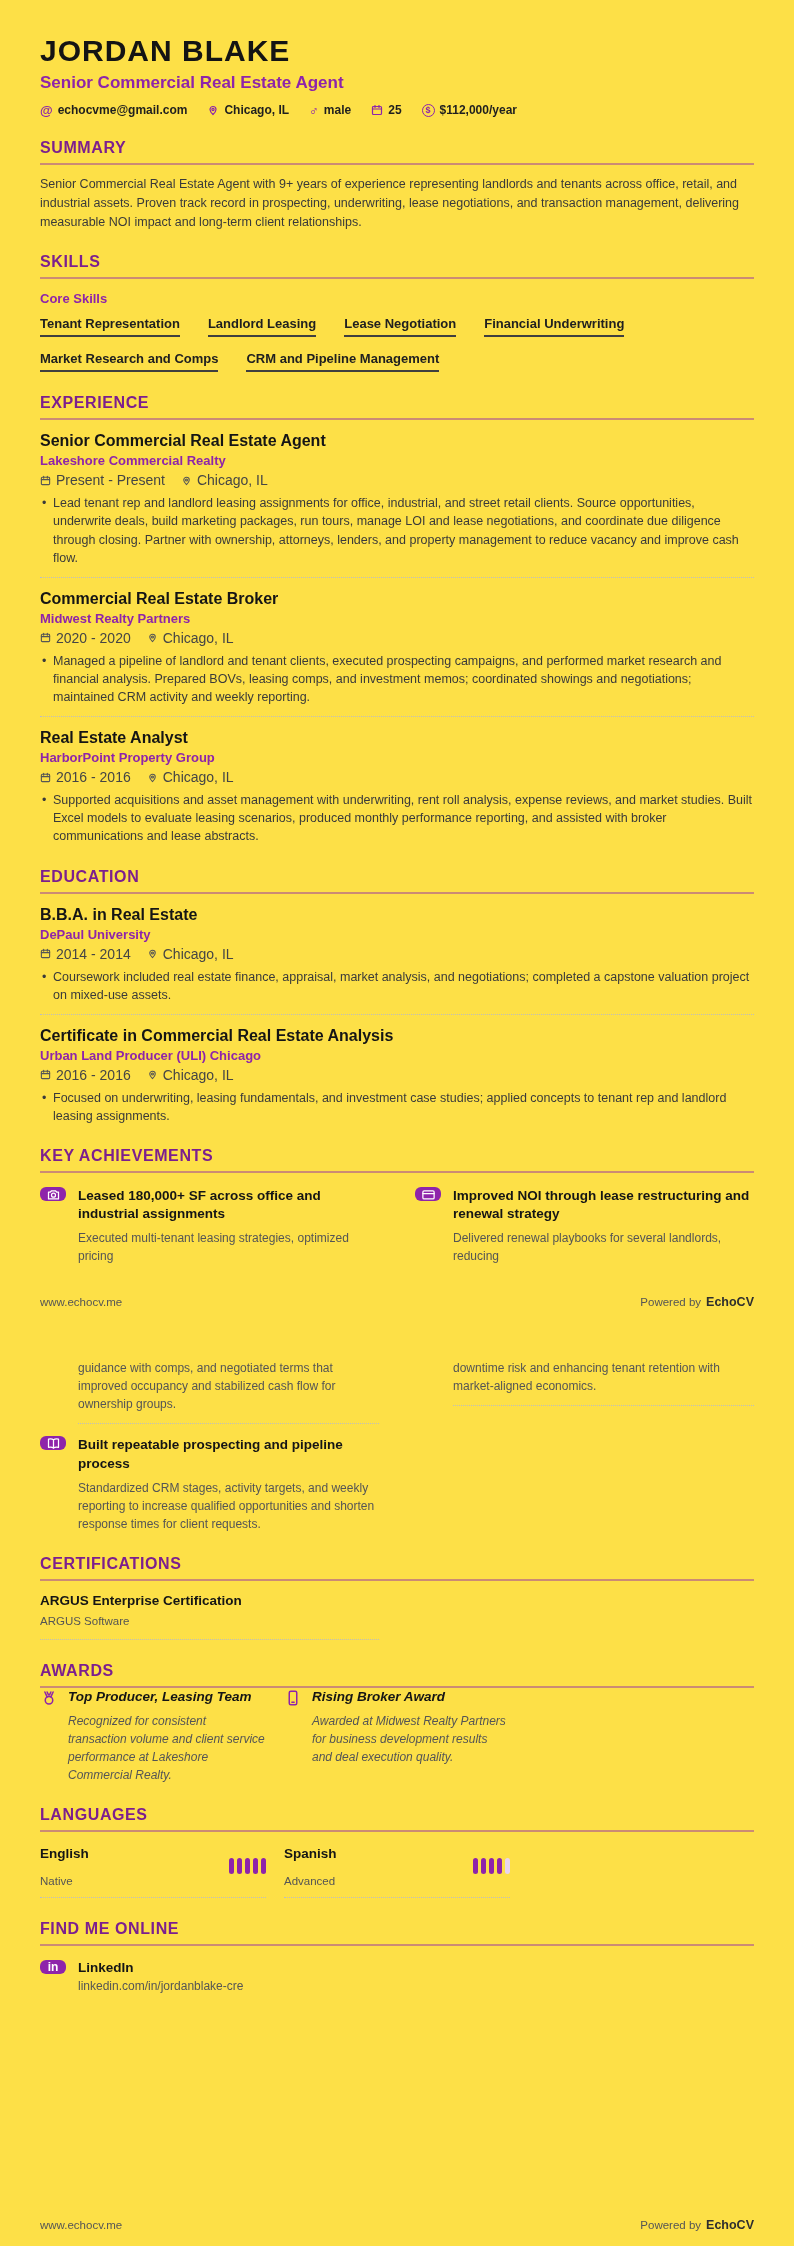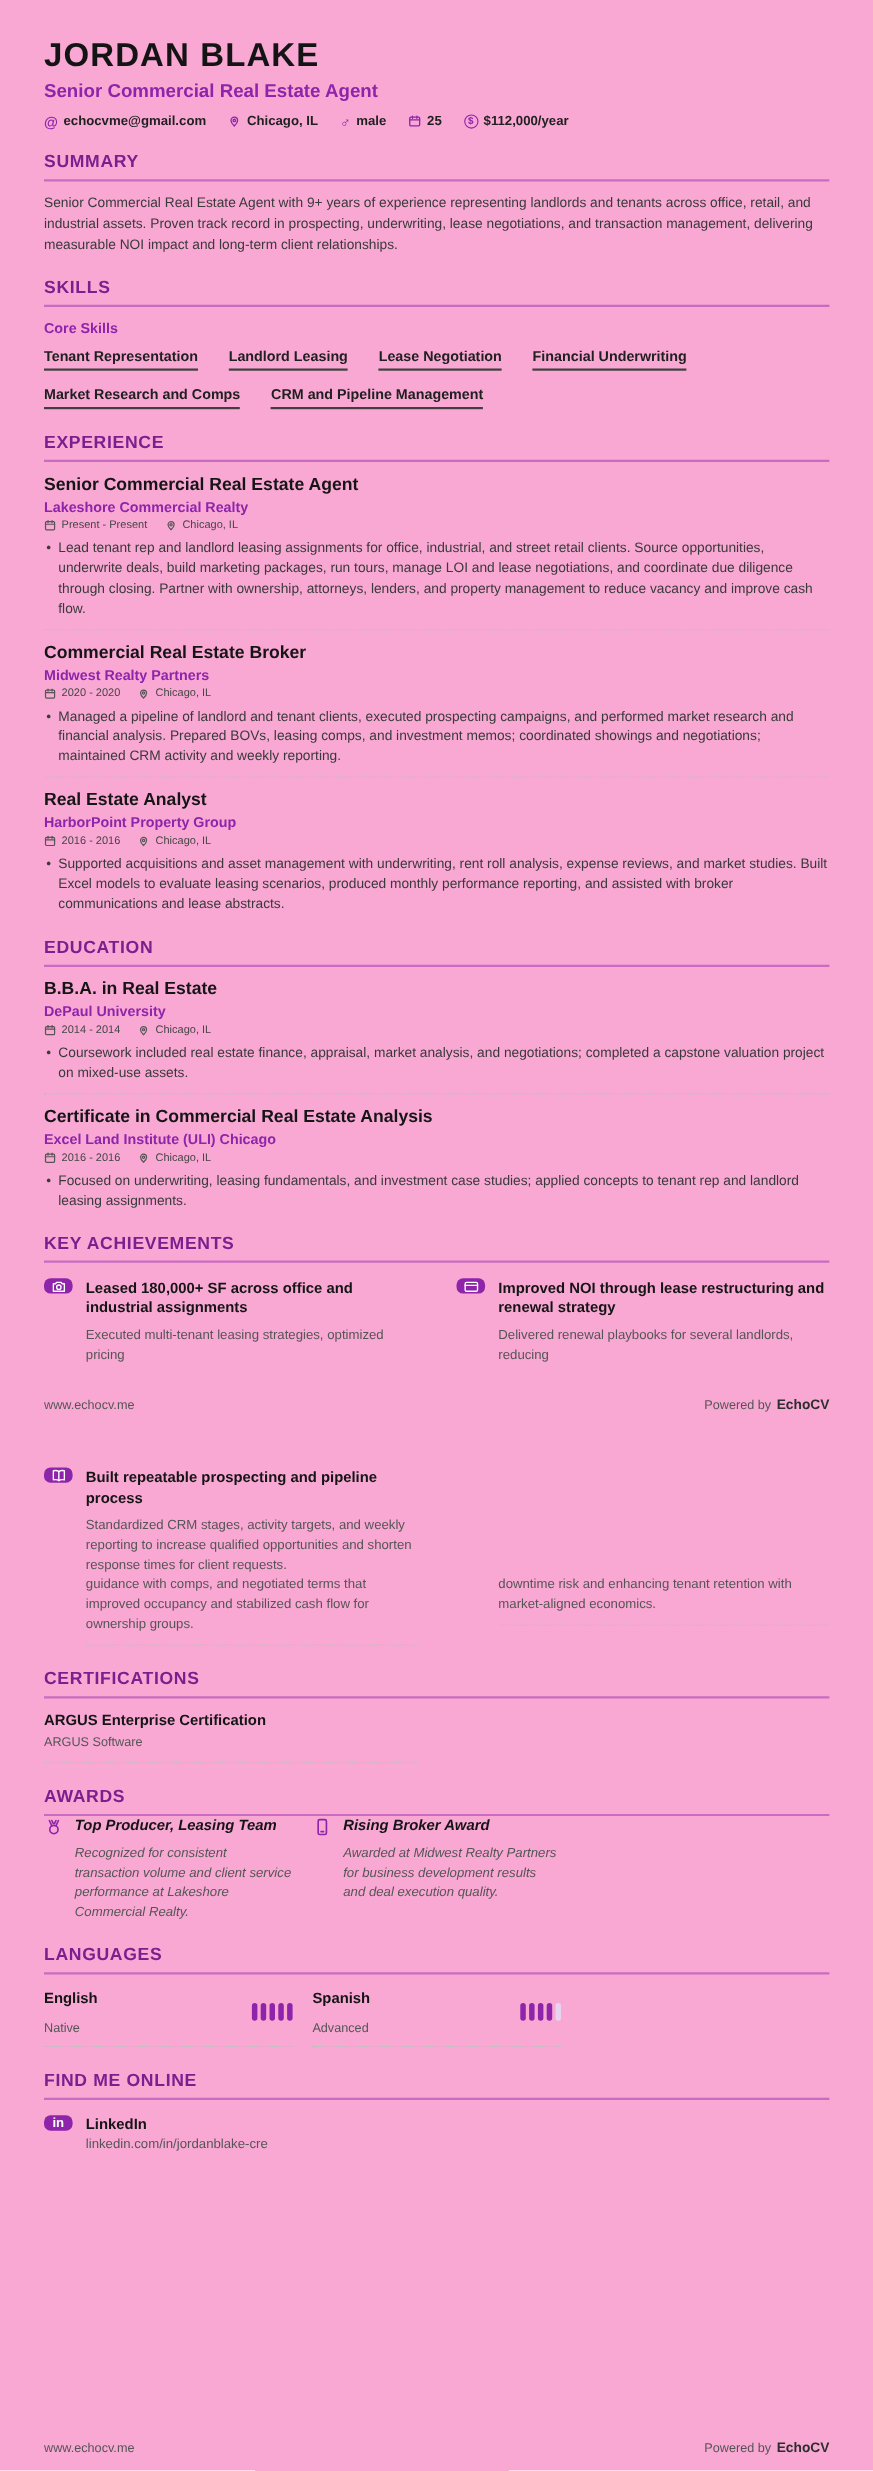--- a/index.html
+++ b/index.html
@@ -1,19 +1,19 @@
 <!DOCTYPE html>
 <html style="--accent: #8e24aa; --heading: #7c1f8e;"><head>
 <meta charset="utf-8">
 <style>
   :root { --accent:#8e24aa; --heading:#7c1f8e; }
   * { box-sizing:border-box; }
   html,body { margin:0; padding:0; background:#ffffff; }
   body { font-family:"Liberation Sans","DejaVu Sans",sans-serif; color:#2e2e2e; }
-  .doc { position:relative; width:794px; height:2246px; margin:0 auto; background:#f9a8d4; overflow:hidden; }
+  .doc { position:relative; width:794px; height:2246px; margin:0 auto; background:#fde047; overflow:hidden; }
   .content { padding:34px 40px 0 40px; }
 
   
   .name { font-size:30px; font-weight:700; letter-spacing:1px; color:#141414; }
   .job-title { margin-top:5px; font-size:17px; font-weight:700; color:var(--accent); }
   .contact-row { margin-top:10px; display:flex; align-items:center; gap:20px; font-size:12px; font-weight:700; color:#1f1f1f; }
   .contact-item { display:flex; align-items:center; gap:5px; }
   .c-ic { color:var(--accent); display:inline-flex; align-items:center; justify-content:center; font-weight:700; }
   .c-ic svg { display:block; }
   .glyph-ic { font-size:13px; line-height:1; }
@@ -25,21 +25,21 @@
 
   .summary-text { margin-top:10px; font-size:12.5px; line-height:1.5; color:#3a3a3a; }
 
   .skills-group { margin-top:12px; font-size:13px; font-weight:700; color:var(--accent); }
   .chips { margin-top:10px; display:flex; flex-wrap:wrap; gap:14px 28px; }
   .chip { font-size:13px; font-weight:700; color:#202020; padding-bottom:4px; border-bottom:2px solid #3f3f3f; }
 
   .xp-item { margin-top:12px; }
   .xp-title { font-size:16px; font-weight:700; color:#151515; }
   .xp-company { margin-top:3px; font-size:13px; font-weight:700; color:var(--accent); }
-  .meta-row { margin-top:4px; display:flex; align-items:flex-start; gap:16px; font-size:10px; color:#454545; }
+  .meta-row { margin-top:4px; display:flex; align-items:flex-start; gap:16px; font-size:14px; color:#454545; }
   .meta-item { display:flex; align-items:center; gap:5px; }
   .m-ic { color:#555; display:inline-flex; }
   .bullet { margin-top:6px; font-size:12.5px; line-height:1.45; color:#3a3a3a; padding-left:13px; position:relative; }
   .bullet::before { content:"•"; position:absolute; left:2px; }
   .u-dotted { border-bottom:1px dotted #bdbdbd; margin-top:10px; }
 
   
   .ach-grid { margin-top:14px; display:grid; grid-template-columns:1fr 1fr; column-gap:36px; }
   .ach-item { display:flex; gap:12px; align-items:flex-start; }
   .icon-sq { flex:none; width:26px; height:14px; border-radius:6px; background:var(--accent); color:#fff; display:flex; align-items:center; justify-content:center; }
@@ -260,21 +260,21 @@
               </span>
             <span>Chicago, IL</span>
           </span>
         </div>
         <div class="bullet">Coursework included real estate finance, appraisal, market analysis, and negotiations; completed a capstone valuation project on mixed-use assets.</div>
         <div class="u-dotted"></div>
       </div>
 
       <div class="xp-item">
         <div class="xp-title">Certificate in Commercial Real Estate Analysis</div>
-        <div class="xp-company">Excel Land Institute (ULI) Chicago</div>
+        <div class="xp-company">Urban Land Producer (ULI) Chicago</div>
         <div class="meta-row">
           <span class="meta-item">
             <span class="m-ic">
                 <svg width="11" height="11" viewBox="0 0 24 24" fill="none" stroke="currentColor" stroke-width="2.4" stroke-linecap="round">
                   <rect x="3" y="5" width="18" height="16" rx="2"></rect>
                   <line x1="3" y1="10" x2="21" y2="10"></line>
                   <line x1="8" y1="3" x2="8" y2="7"></line>
                   <line x1="16" y1="3" x2="16" y2="7"></line>
                 </svg>
               </span>
@@ -323,45 +323,45 @@
         </div>
       </div>
 
       <div class="page-footer mid-footer">
         <span>www.echocv.me</span>
         <span>
           <span>Powered by</span><span class="pf-brand">EchoCV</span>
         </span>
       </div>
 
+      <div class="ach-grid" style="margin-top:0;">
+        <div>
+          <div class="ach-cont">guidance with comps, and negotiated terms that improved occupancy and stabilized cash flow for ownership groups.</div>
+          <div class="ach-cont u-dotted"></div>
+        </div>
+        <div>
+          <div class="ach-cont">downtime risk and enhancing tenant retention with market-aligned economics.</div>
+          <div class="ach-cont u-dotted"></div>
+        </div>
+      </div>
+
       <div class="ach-grid" style="margin-top:12px;">
         <div class="ach-item">
           <span class="icon-sq">
             <svg width="15" height="15" viewBox="0 0 24 24" fill="none" stroke="#fff" stroke-width="2" stroke-linecap="round" stroke-linejoin="round">
                 <path d="M12 6c-2-1.6-4.8-1.7-8-1.1v13.2c3.2-.6 6-.5 8 1.1 2-1.6 4.8-1.7 8-1.1V4.9c-3.2-.6-6-.5-8 1.1z"></path>
                 <line x1="12" y1="6" x2="12" y2="19"></line>
               </svg>
           </span>
           <div>
             <div class="ach-title">Built repeatable prospecting and pipeline process</div>
             <div class="ach-desc">Standardized CRM stages, activity targets, and weekly reporting to increase qualified opportunities and shorten response times for client requests.</div>
           </div>
         </div>
         <div></div>
-      </div>
-
-      <div class="ach-grid" style="margin-top:0;">
-        <div>
-          <div class="ach-cont">guidance with comps, and negotiated terms that improved occupancy and stabilized cash flow for ownership groups.</div>
-          <div class="ach-cont u-dotted"></div>
-        </div>
-        <div>
-          <div class="ach-cont">downtime risk and enhancing tenant retention with market-aligned economics.</div>
-          <div class="ach-cont u-dotted"></div>
-        </div>
       </div>
     </div>
 
     <div class="sec">
       <div class="sec-h">CERTIFICATIONS</div>
       <div class="cert-grid">
         <div>
           <div class="cert-name">ARGUS Enterprise Certification</div>
           <div class="cert-issuer">ARGUS Software</div>
           <div class="u-dotted"></div>

